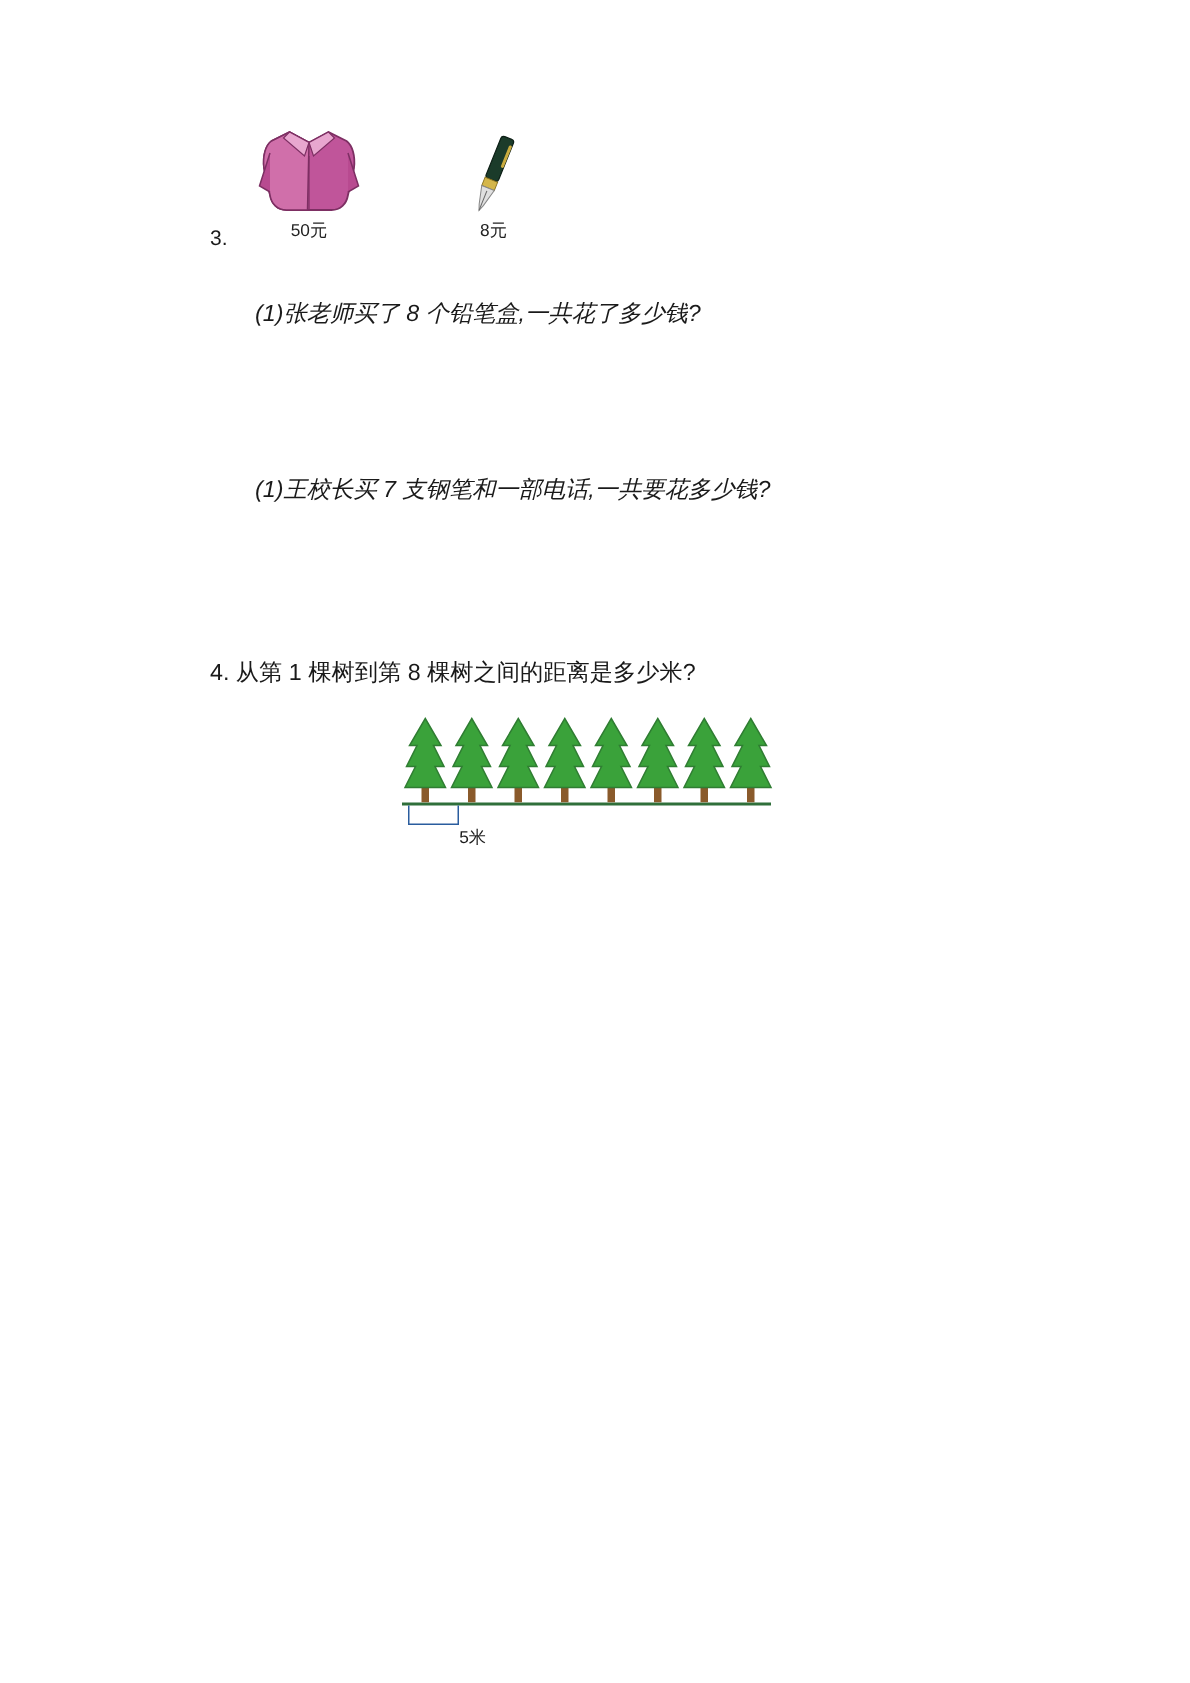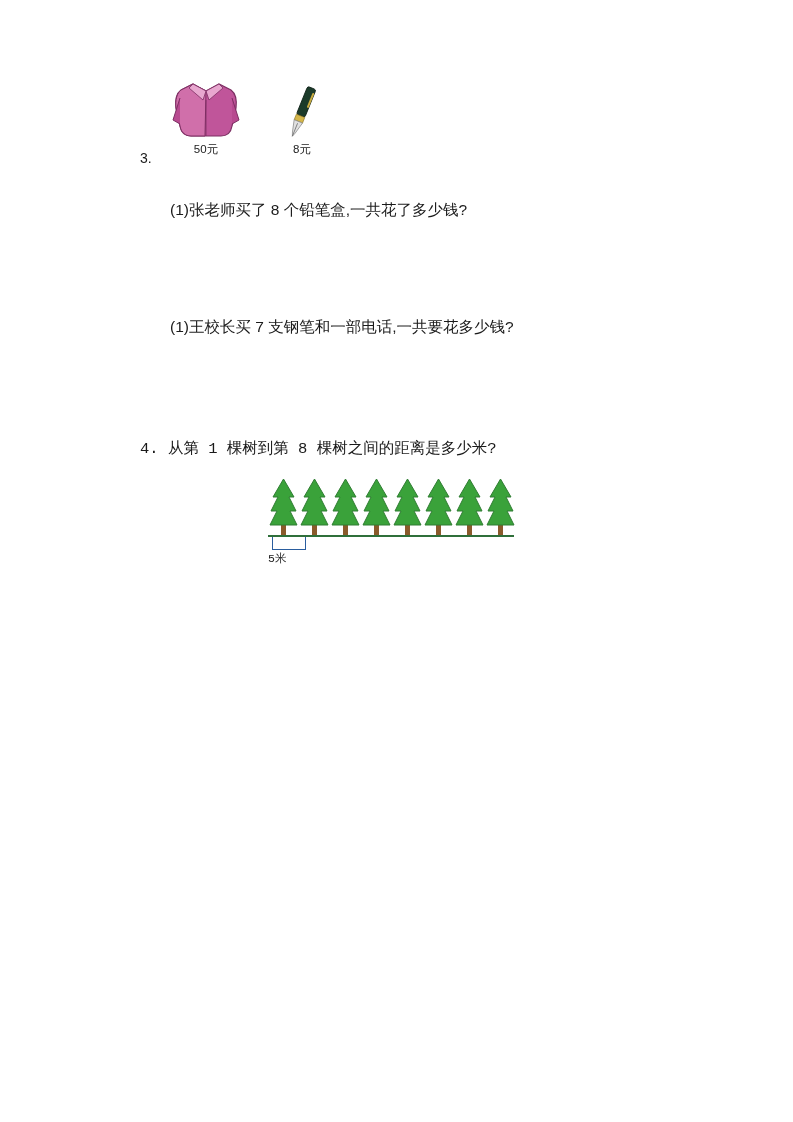--- a/index.html
+++ b/index.html
@@ -27,22 +27,23 @@
     position: absolute;
     left: 140px;
     top: 78px;
     width: 540px;
   }
 
   .goods-row {
     position: relative;
     height: 86px;
     display: flex;
-    align-items: flex-start;
+    align-items: center;
     padding-left: 18px;
+    gap: 27px;
   }
 
   .good {
     width: 96px;
     text-align: center;
     position: relative;
   }
   .good .art {
     height: 62px;
     display: flex;
@@ -62,31 +63,31 @@
     top: 72px;
     font-size: 14px;
     color: #1a1a1a;
   }
 
   .sub-q {
     font-size: 15.5px;
     line-height: 1.6;
     color: #1a1a1a;
     padding-left: 30px;
+    font-style: italic;
   }
   .sub-q.q1 { margin-top: 34px; }
   .sub-q.q2 { margin-top: 92px; }
 
   
   .q4-block {
     position: absolute;
     left: 140px;
     top: 438px;
     width: 560px;
-    font-family: Liberation Mono, monospace;
   }
   .q4-text {
     font-size: 15.5px;
     color: #1a1a1a;
   }
 
   .trees-wrap {
     position: relative;
     margin-top: 18px;
     margin-left: 128px;
@@ -118,24 +119,24 @@
     left: 4px;
     top: 60px;
     width: 32px;
     height: 12px;
     border-left: 1px solid #2a5d9e;
     border-right: 1px solid #2a5d9e;
     border-bottom: 1px solid #2a5d9e;
   }
   .measure-label {
     position: absolute;
-    left: 0px;
+    left: 16px;
     top: 74px;
     width: 40px;
-    text-align: left;
+    text-align: right;
     font-size: 11.5px;
     color: #1a1a1a;
   }
 </style>
 </head>
 <body>
 
 <div class="page">
 
   <div class="q3-block">

